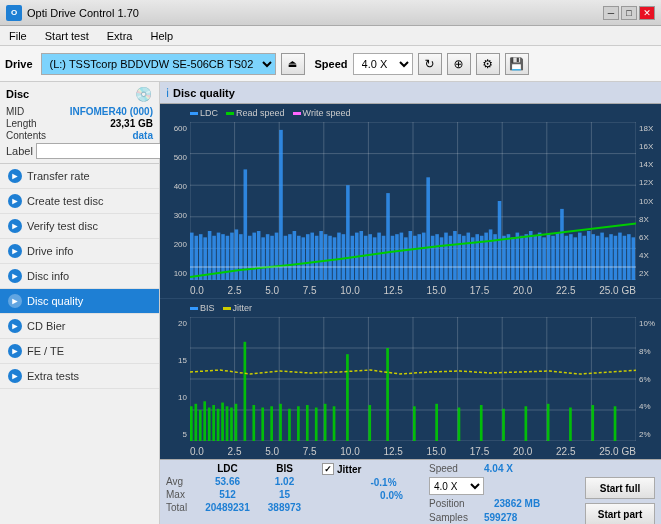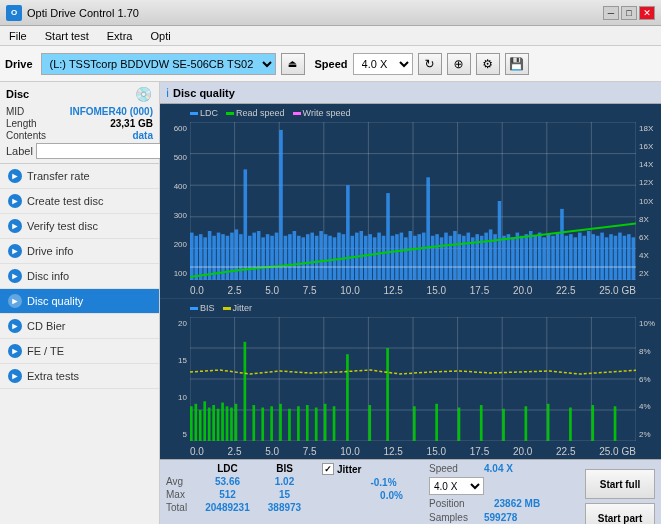--- a/index.html
+++ b/index.html
@@ -101,21 +101,21 @@
 
     .x-axis-labels { position: absolute; bottom: 2px; left: 30px; right: 25px; display: flex; justify-content: space-between; }
     .x-label { font-size: 10px; color: #ccc; }
 
     
     .stats-bar {
       background: #d0d8e8; display: flex; align-items: stretch; padding: 3px 6px; height: 90px;
       border-top: 1px solid #aaa; gap: 10px;
     }
     .action-btn {
-      height: 30px; min-width: 70px; border: 1px solid #aaa;
+      height: 22px; min-width: 70px; border: 1px solid #aaa;
       background: linear-gradient(to bottom, #f8f8f8, #e0e0e0);
       cursor: pointer; font-size: 10px; font-weight: bold;
     }
   </style>
 </head>
 <body>
 
 <div class="title-bar">
   <div class="title-bar-left">
     <div class="title-icon">
@@ -127,21 +127,21 @@
     <button class="title-btn">─</button>
     <button class="title-btn">□</button>
     <button class="title-btn close">✕</button>
   </div>
 </div>
 
 <div class="menu-bar">
   <span class="menu-item">File</span>
   <span class="menu-item">Start test</span>
   <span class="menu-item">Extra</span>
-  <span class="menu-item">Opti</span>
+  <span class="menu-item">Help</span>
 </div>
 
 <div class="toolbar">
   <span class="toolbar-label">Drive</span>
   <select class="toolbar-drive-select">
     <option>(L:)  TSSTcorp BDDVDW SE-506CB TS02</option>
   </select>
   <button class="toolbar-btn">⏏</button>
   <span class="toolbar-speed-label">Speed</span>
   <select class="toolbar-speed-select">

